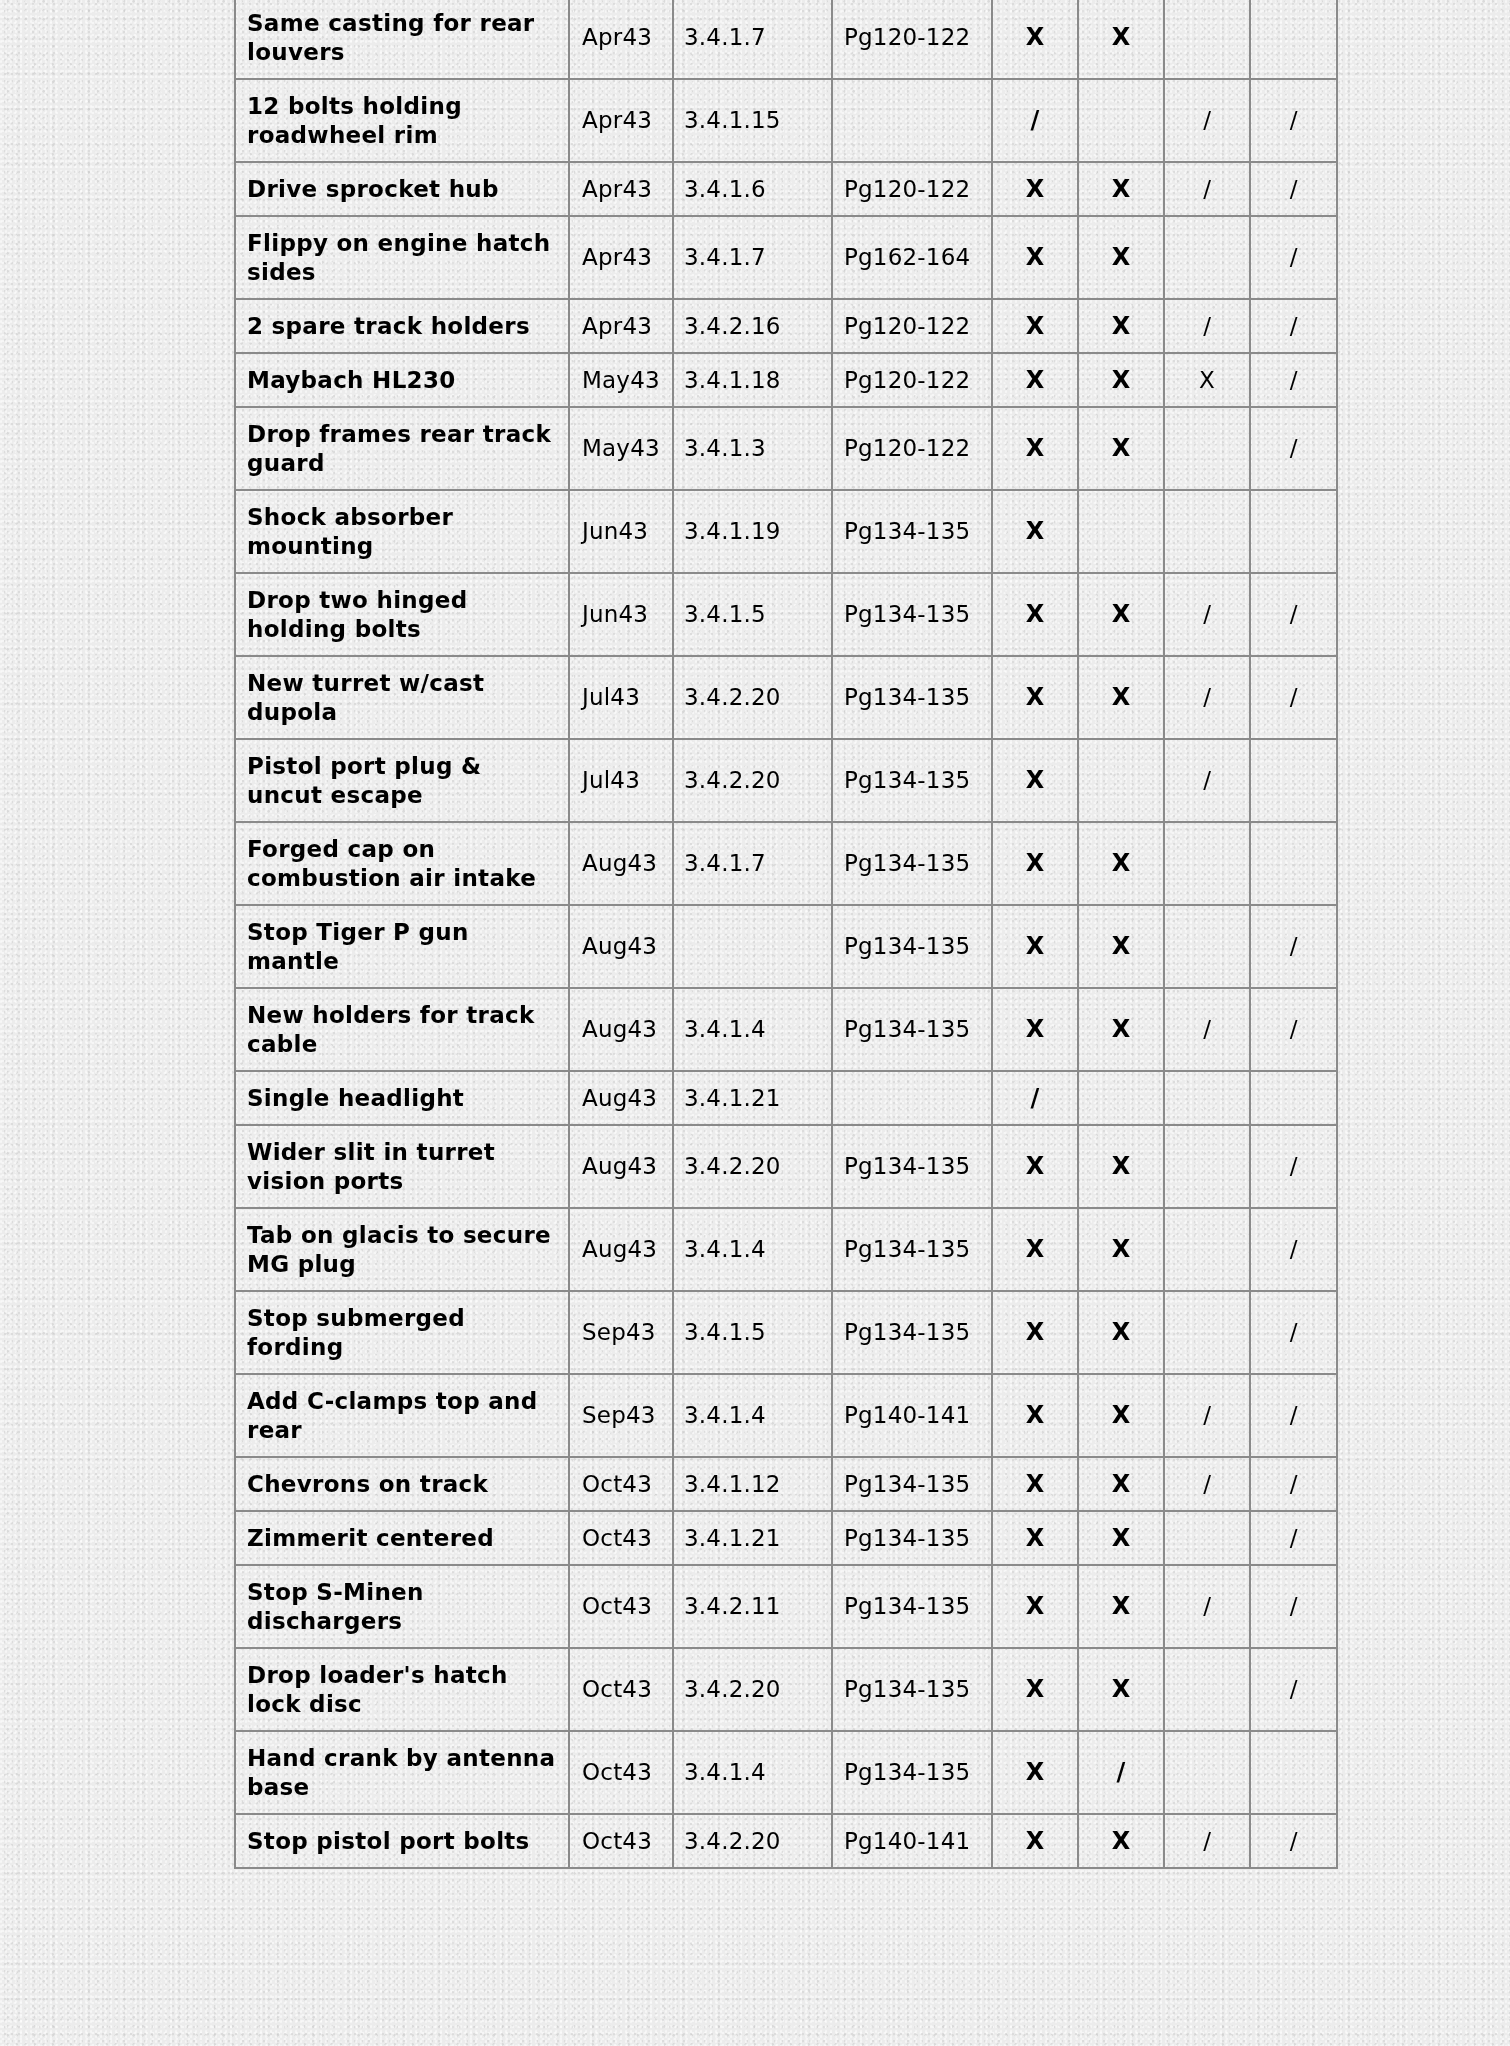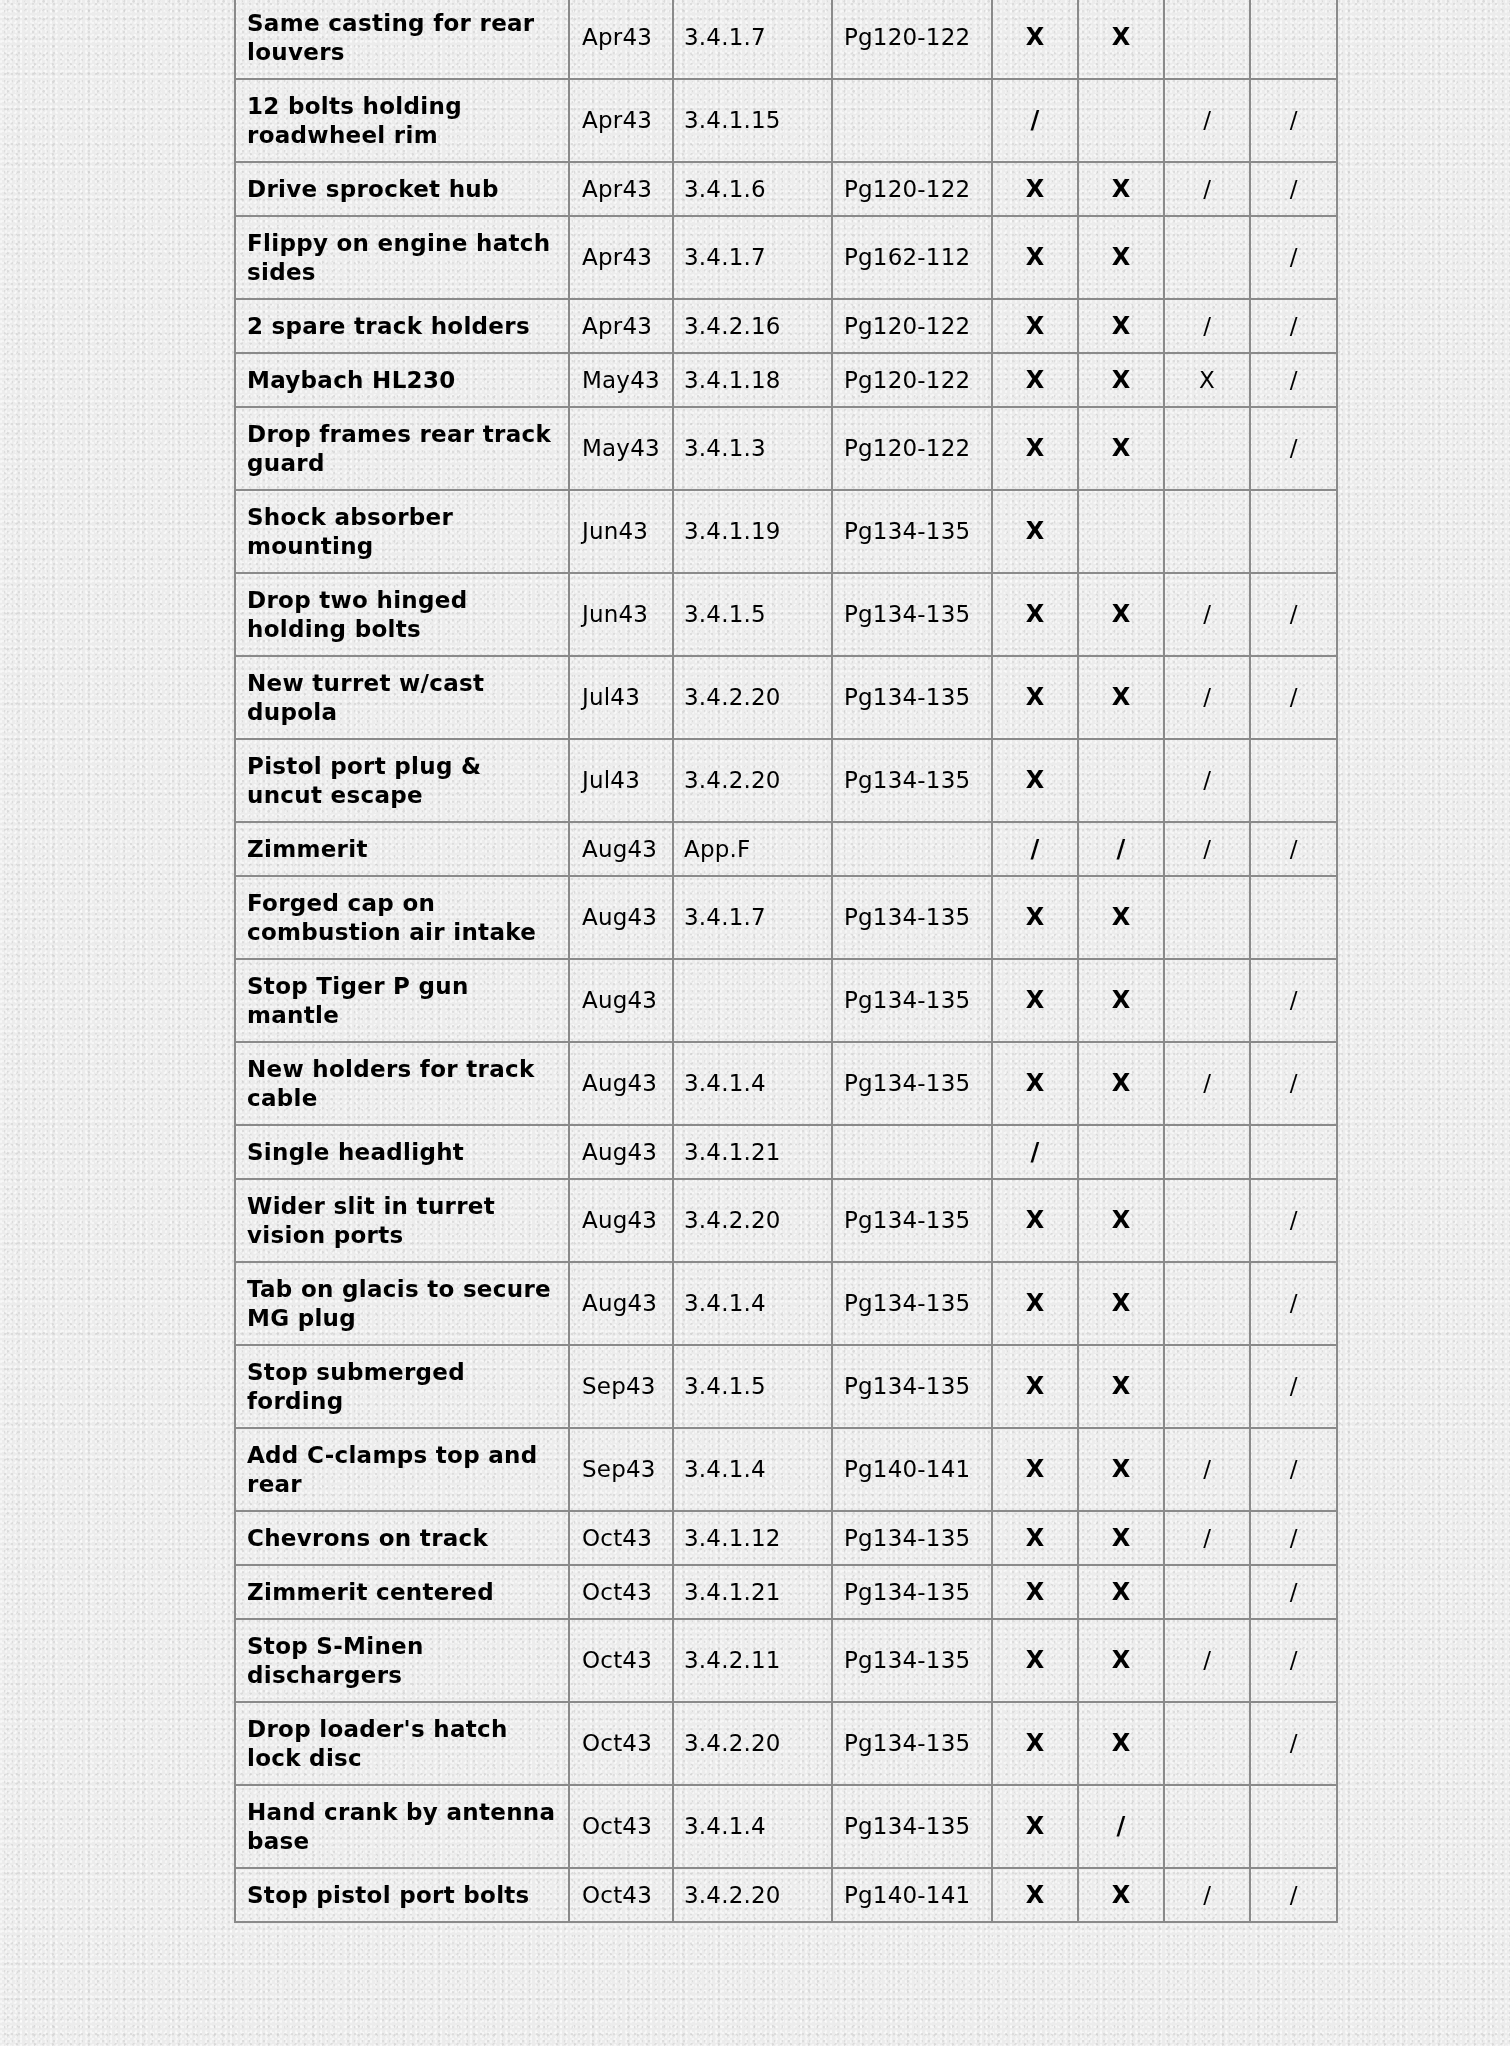--- a/index.html
+++ b/index.html
@@ -109,21 +109,21 @@
           <td class="page">Pg120-122</td>
           <td class="mark bold">X</td>
           <td class="mark bold">X</td>
           <td class="mark light">/</td>
           <td class="mark light">/</td>
         </tr>
         <tr class="two-line">
           <td class="feature">Flippy on engine hatch sides</td>
           <td class="date">Apr43</td>
           <td class="ref">3.4.1.7</td>
-          <td class="page">Pg162-112</td>
+          <td class="page">Pg162-164</td>
           <td class="mark bold">X</td>
           <td class="mark bold">X</td>
           <td class="mark light"></td>
           <td class="mark light">/</td>
         </tr>
         <tr class="one-line">
           <td class="feature">2 spare track holders</td>
           <td class="date">Apr43</td>
           <td class="ref">3.4.2.16</td>
           <td class="page">Pg120-122</td>
@@ -184,30 +184,20 @@
         </tr>
         <tr class="two-line">
           <td class="feature">Pistol port plug &amp; uncut escape</td>
           <td class="date">Jul43</td>
           <td class="ref">3.4.2.20</td>
           <td class="page">Pg134-135</td>
           <td class="mark bold">X</td>
           <td class="mark bold"></td>
           <td class="mark light">/</td>
           <td class="mark light"></td>
-        </tr>
-        <tr class="one-line">
-          <td class="feature">Zimmerit</td>
-          <td class="date">Aug43</td>
-          <td class="ref">App.F</td>
-          <td class="page"></td>
-          <td class="mark bold">/</td>
-          <td class="mark bold">/</td>
-          <td class="mark light">/</td>
-          <td class="mark light">/</td>
         </tr>
         <tr class="two-line">
           <td class="feature">Forged cap on combustion air intake</td>
           <td class="date">Aug43</td>
           <td class="ref">3.4.1.7</td>
           <td class="page">Pg134-135</td>
           <td class="mark bold">X</td>
           <td class="mark bold">X</td>
           <td class="mark light"></td>
           <td class="mark light"></td>

